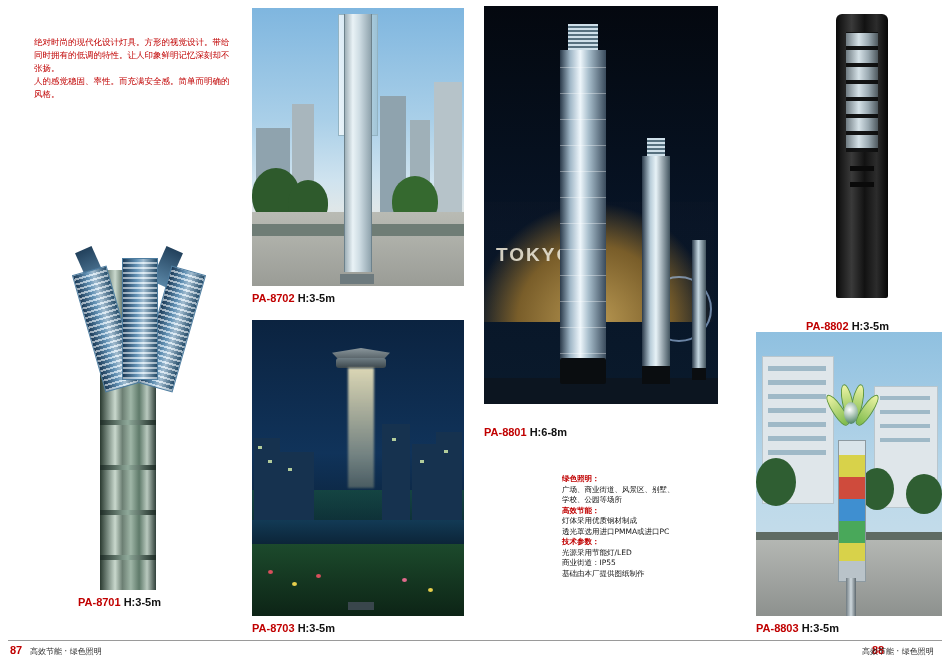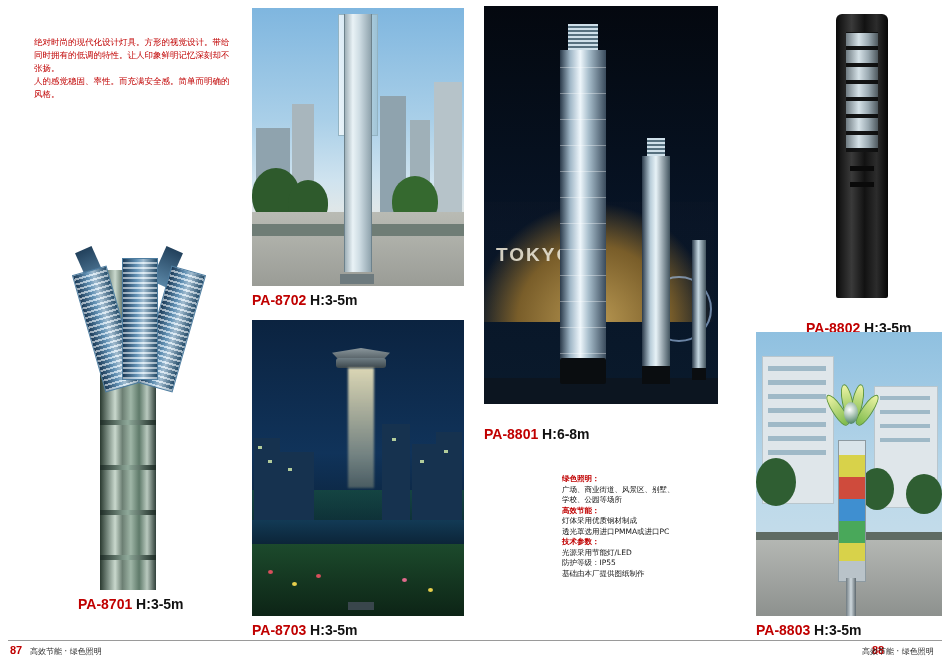--- a/index.html
+++ b/index.html
@@ -22,21 +22,21 @@
     background: #fff;
   }
   
   .photo {
     position: absolute;
     overflow: hidden;
     background: #0b1a2b;
   }
   .caption {
     position: absolute;
-    font-size: 14px;
+    font-size: 11px;
     font-weight: bold;
     color: #c00000;
     white-space: nowrap;
     letter-spacing: 0;
     text-align: right;
   }
   .caption .h {
     color: #111;
   }
   
@@ -366,21 +366,21 @@
 
   <div class="specs">
     <div class="hdr">绿色照明：</div>
     <div class="row">广场、商业街道、风景区、别墅、</div>
     <div class="row">学校、公园等场所</div>
     <div class="hdr">高效节能：</div>
     <div class="row">灯体采用优质钢材制成</div>
     <div class="row">透光罩选用进口PMMA或进口PC</div>
     <div class="hdr">技术参数：</div>
     <div class="row">光源采用节能灯/LED</div>
-    <div class="row">防护等级：IP55</div>
+    <div class="row">商业街道：IP55</div>
     <div class="row">基础由本厂提供图纸制作</div>
   </div>
 
   <div class="photo" id="photo-8802">
     <div class="p8802-body"></div>
     <div class="p8802-window"></div>
     <div class="p8802-bars"></div>
     <div class="p8802-slit" style="top:160px;"></div>
     <div class="p8802-slit" style="top:176px;"></div>
   </div>

